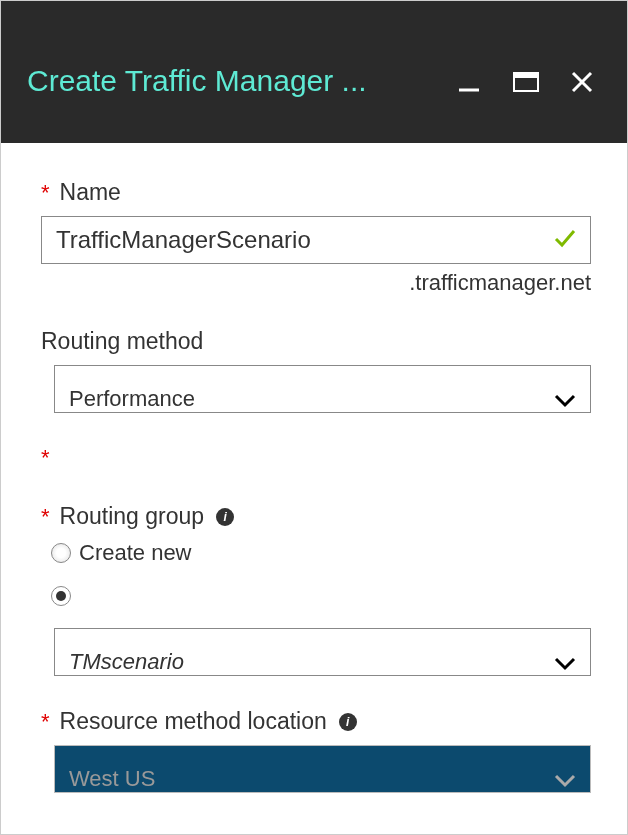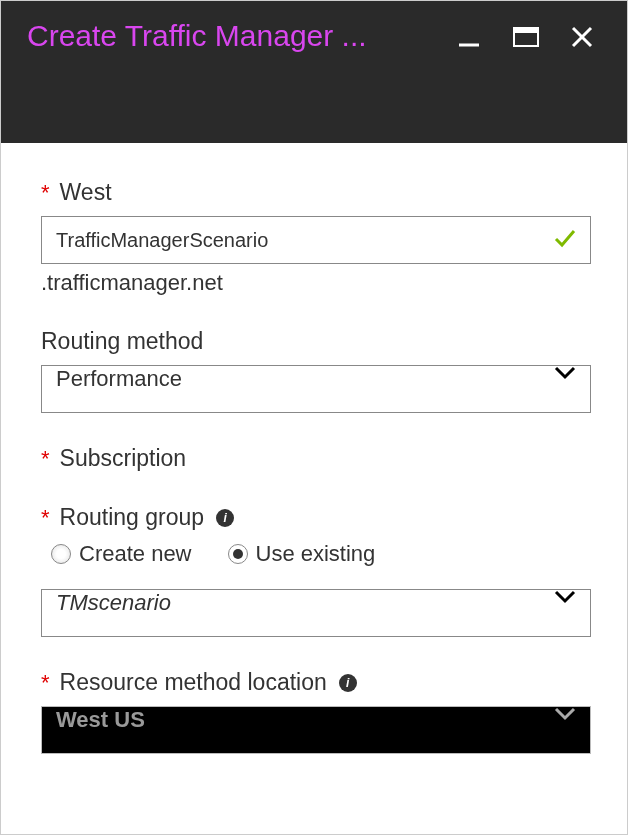--- a/index.html
+++ b/index.html
@@ -1,34 +1,34 @@
 <!DOCTYPE html>
 <html><head>
 <meta charset="utf-8">
 <style>
 * { box-sizing: border-box; margin: 0; padding: 0; }
 body { font-family: "Segoe UI", Arial, sans-serif; background: #fff; width: 628px; height: 835px; border: 1px solid #ccc; }
-.header { background: #2a2a2a; height: 142px; display: flex; align-items: flex-start; padding: 18px 34px 0 26px; color: #d946ef; }
+.header { background: #2a2a2a; height: 142px; display: flex; align-items: center; padding: 18px 34px 0 26px; color: #5eead4; }
 .header-title { font-size: 30px; font-weight: 300; flex: 1; white-space: nowrap; overflow: hidden; }
 .header-controls { display: flex; gap: 32px; align-items: center; padding-top: 6px; }
 .header-icon { cursor: pointer; }
 .content { padding: 36px 36px 0 40px; }
 .field { margin-bottom: 32px; }
 .field-label { font-size: 23px; color: #333; margin-bottom: 10px; display: flex; align-items: center; gap: 6px; }
 .required { color: #e00000; font-size: 22px; margin-right: 4px; }
 .input-wrap { position: relative; border: 1px solid #888; height: 48px; display: flex; align-items: center; padding: 0 14px; background: #fff; }
-.input-text { font-size: 20px; color: #333; border: none; outline: none; flex: 1; background: transparent; }
+.input-text { font-size: 24px; color: #333; border: none; outline: none; flex: 1; background: transparent; }
 .check-icon { position: absolute; right: 12px; top: 50%; transform: translateY(-50%); }
-.suffix { font-size: 22px; color: #333; margin-top: 6px; }
-.select-wrap { position: relative; border: 1px solid #888; height: 48px; display: flex; align-items: flex-start; padding: 0 14px; background: #fff; cursor: pointer; }
-.select-wrap.disabled { background: #000000; border-color: #bbb; cursor: default; font-weight: bold; }
+.suffix { text-align: right; font-size: 22px; color: #333; margin-top: 6px; }
+.select-wrap { position: relative; border: 1px solid #888; height: 48px; display: flex; align-items: flex-end; padding: 0 14px; background: #fff; cursor: pointer; margin-left: 13px; }
+.select-wrap.disabled { background: #0c4a6e; border-color: #bbb; cursor: default; }
 .select-text { font-size: 22px; color: #333; flex: 1; }
 .select-wrap.disabled .select-text { color: #999; }
 .info-icon { display: inline-flex; width: 18px; height: 18px; background: #333; color: #fff; border-radius: 50%; align-items: center; justify-content: center; font-size: 12px; font-weight: bold; font-style: italic; margin-left: 6px; }
-.radio-group { display: flex; gap: 36px; margin-top: 10px; margin-left: 10px; }
+.radio-group { display: flex; gap: 20px; margin-top: 10px; margin-left: 10px; flex-direction: column; }
 .radio-option { display: flex; align-items: center; gap: 8px; cursor: pointer; font-size: 22px; color: #333; }
 .radio { width: 20px; height: 20px; border: 1px solid #888; border-radius: 50%; display: flex; align-items: center; justify-content: center; background: #fff; }
 .radio.unselected { background: radial-gradient(circle, #fff 35%, #ddd 100%); }
 .radio.selected::after { content: ""; width: 10px; height: 10px; background: #333; border-radius: 50%; }
 .rg-select { margin-top: 22px; font-style: italic; }
 </style>
 </head>
 <body>
 
 <div class="header">
@@ -52,21 +52,21 @@
         </svg>
     </span>
   </div>
 </div>
 
 <div class="content">
 
   <div class="field">
     <div class="field-label">
       <span class="required">*</span>
-      <span>West</span>
+      <span>Name</span>
     </div>
     <div class="input-wrap">
       <input class="input-text" type="text" value="TrafficManagerScenario" style="">
       <span class="check-icon">
         <svg width="26" height="26" viewBox="0 0 26 26">
             <polyline points="4,14 10,20 22,6" fill="none" stroke="#7fba00" stroke-width="3"></polyline>
           </svg>
       </span>
     </div>
     <div class="suffix">.trafficmanager.net</div>
@@ -82,38 +82,36 @@
         <svg width="22" height="14" viewBox="0 0 22 14">
             <polyline points="2,2 11,11 20,2" fill="none" stroke="#000" stroke-width="3"></polyline>
           </svg>
       </span>
     </div>
   </div>
 
   <div class="field">
     <div class="field-label">
       <span class="required">*</span>
-      <span>Subscription</span>
     </div>
   </div>
 
   <div class="field">
     <div class="field-label">
       <span class="required">*</span>
       <span>Routing group</span>
       <span class="info-icon">i</span>
     </div>
     <div class="radio-group">
       <div class="radio-option">
         <span class="radio unselected"></span>
         <span>Create new</span>
       </div>
       <div class="radio-option">
         <span class="radio selected"></span>
-        <span>Use existing</span>
       </div>
     </div>
     <div class="select-wrap rg-select">
       <span class="select-text">TMscenario</span>
       <span>
         <svg width="22" height="14" viewBox="0 0 22 14">
             <polyline points="2,2 11,11 20,2" fill="none" stroke="#000" stroke-width="3"></polyline>
           </svg>
       </span>
     </div>

